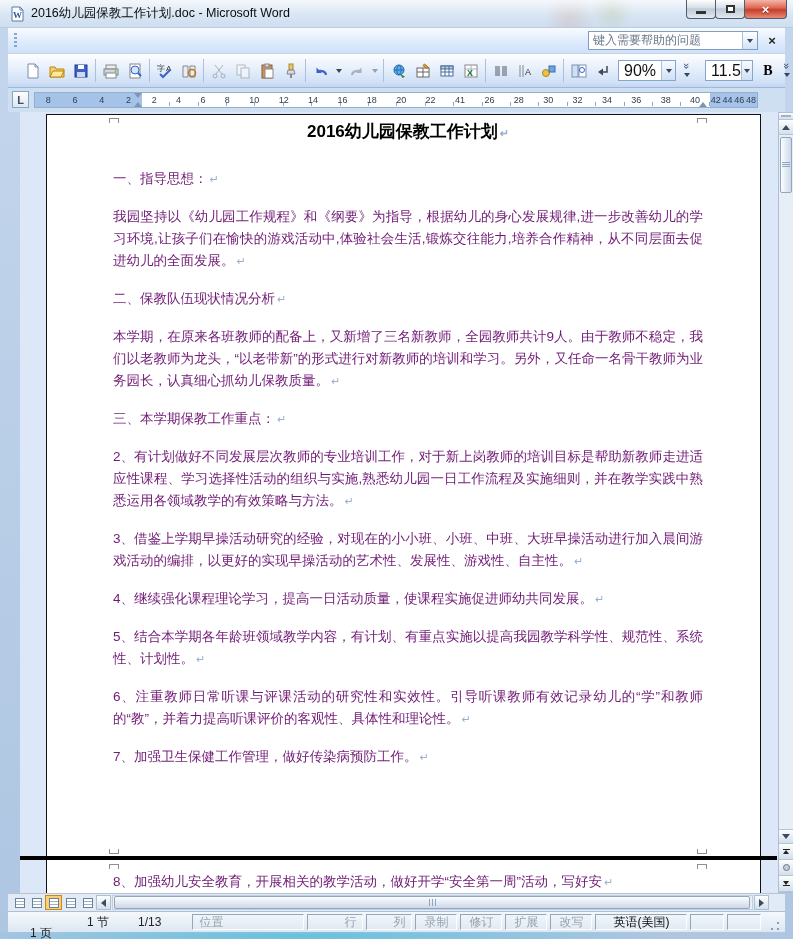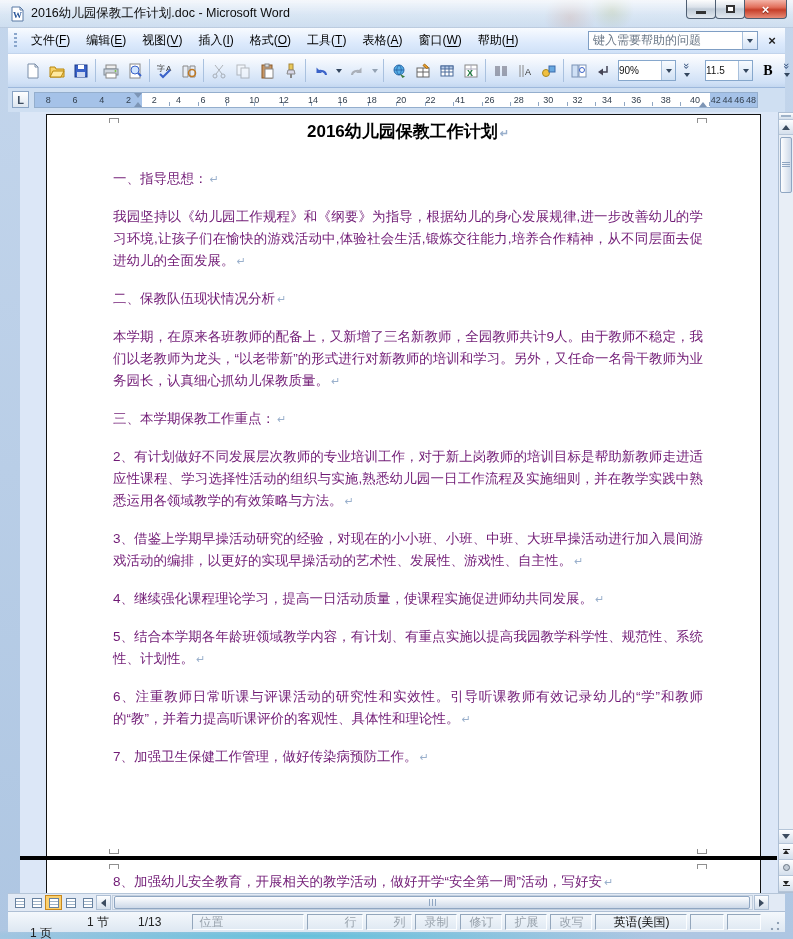--- a/index.html
+++ b/index.html
@@ -46,21 +46,21 @@
 #menuclose{width:18px;text-align:center;font-size:13px;font-weight:bold;color:#222;margin:0 4px 0 5px;}
 
 #toolbar{position:absolute;left:8px;top:54px;width:777px;height:34px;
   background:linear-gradient(#fefeff,#e6effb 45%,#cfe0f6 88%,#c3d7f0);
   border-bottom:1px solid #9db8dc;display:flex;align-items:center;padding-left:6px;gap:1px;}
 .tbtn{width:23px;height:25px;display:flex;align-items:center;justify-content:center;flex:none;}
 .tbtn.dis svg{opacity:.45;filter:grayscale(85%);}
 .dd7{width:11px;height:25px;display:flex;align-items:center;justify-content:center;flex:none;}
 .tsep{width:1px;height:23px;background:#a9c1df;margin:0 2px;flex:none;}
 .combo{height:21px;background:#fff;border:1px solid #86a7cc;display:flex;align-items:center;
-  font-size:10px;color:#111;flex:none;text-align:center;}
+  font-size:16px;color:#111;padding-left:5px;flex:none;text-align:center;}
 .combo .dd{margin-left:auto;width:14px;height:19px;border-left:1px solid #a8c0dc;
   background:linear-gradient(#f8fbff,#cfe0f4);display:flex;align-items:center;justify-content:center;}
 #zoomCombo{width:58px;margin:0 3px;}
 #sizeCombo{width:48px;margin:0 3px;}
 .boldbtn{width:22px;height:22px;font-family:"Liberation Serif",serif;font-weight:bold;font-size:14px;
   color:#000;display:flex;align-items:center;justify-content:center;flex:none;}
 .tbext{width:14px;height:32px;display:flex;flex-direction:column;align-items:center;justify-content:center;
   color:#2c4a78;flex:none;}
 .tbext .chev{font-size:11px;transform:rotate(90deg);line-height:8px;}
 
@@ -180,31 +180,20 @@
         <span class="glyph-restore"></span>
       </div>
     <div class="wbtn close">
         <span class="glyph-close">×</span>
       </div>
   </div>
 </div>
 
 <div id="menubar">
   <span class="grip"></span>
-  <div id="menu-items">
-      <span class="menu-item">文件(<u>F</u>)</span>
-      <span class="menu-item">编辑(<u>E</u>)</span>
-      <span class="menu-item">视图(<u>V</u>)</span>
-      <span class="menu-item">插入(<u>I</u>)</span>
-      <span class="menu-item">格式(<u>O</u>)</span>
-      <span class="menu-item">工具(<u>T</u>)</span>
-      <span class="menu-item">表格(<u>A</u>)</span>
-      <span class="menu-item">窗口(<u>W</u>)</span>
-      <span class="menu-item">帮助(<u>H</u>)</span>
-    </div>
   <div id="helpbox">
     <span>键入需要帮助的问题</span>
     <span class="dd">
         <span class="caret"></span>
       </span>
   </div>
   <span id="menuclose">×</span>
 </div>
 
 <div id="toolbar">

